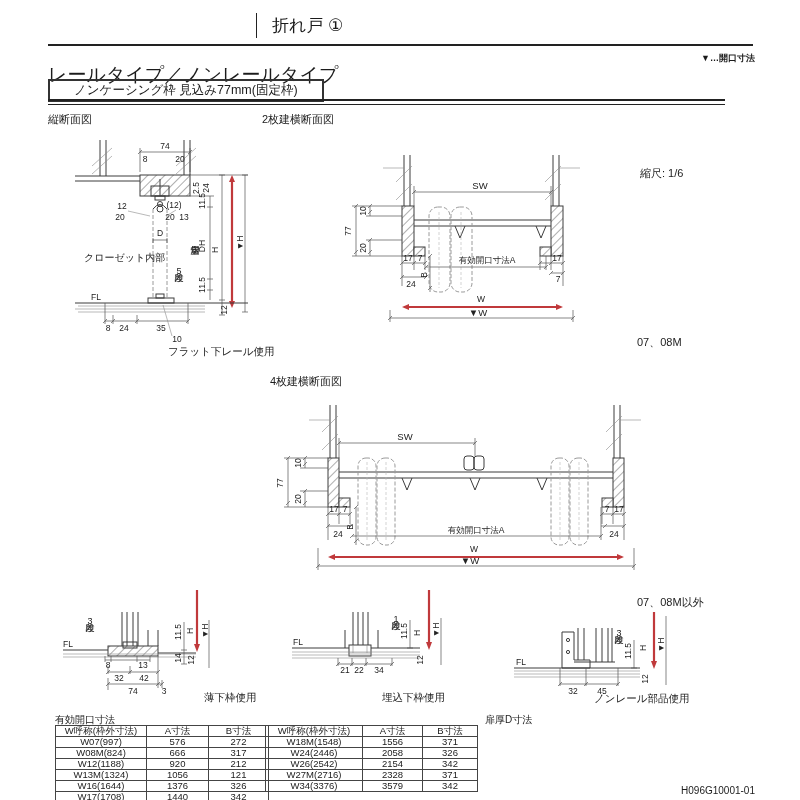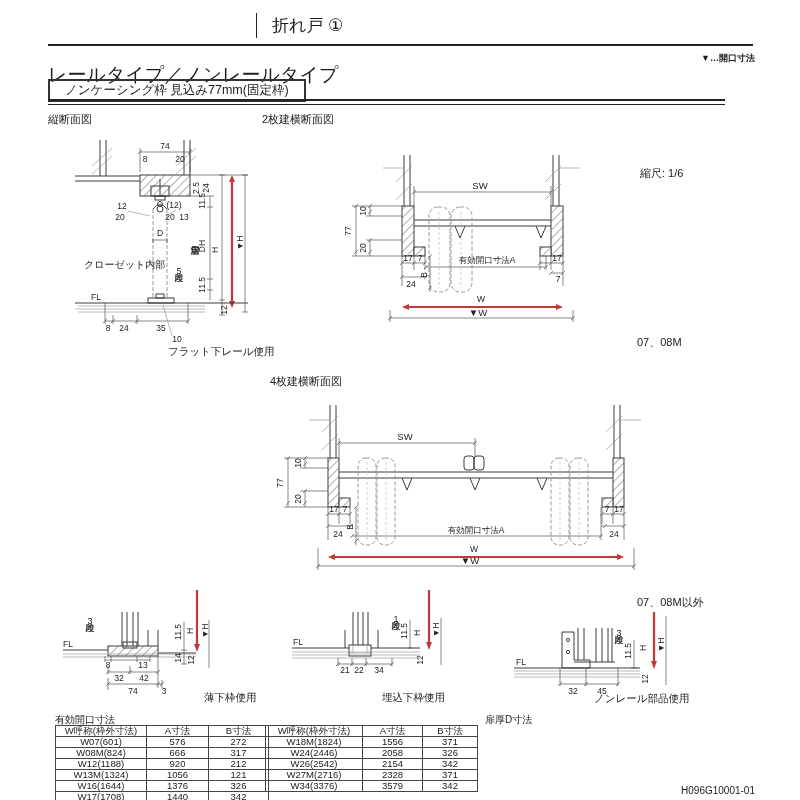--- a/index.html
+++ b/index.html
@@ -3,21 +3,21 @@
 <meta charset="utf-8">
 <style>
   html,body{margin:0;padding:0;background:#fff;}
   .page{position:relative;width:800px;height:800px;background:#fff;overflow:hidden;
         font-family:"Liberation Sans","DejaVu Sans",sans-serif;color:#1b1b1b;}
   .abs{position:absolute;}
   .title{font-size:27px;font-weight:bold;letter-spacing:1px;}
   .subtitle{font-size:17px;}
   .small{font-size:9px;font-weight:bold;}
   .typeline{font-size:19px;}
-  .specbox{display:inline-block;border:2px solid #333;padding:1px 15px;font-size:12.5px;}
+  .specbox{display:inline-block;border:2px solid #333;padding:1px 24px;font-size:12.5px;}
   .sect{font-size:11px;}
   .vtext{writing-mode:vertical-rl;text-orientation:upright;font-size:9px;letter-spacing:0;}
   .rule{background:#222;}
   .dbl{border-top:2px solid #222;border-bottom:1px solid #222;height:3px;}
   svg{position:absolute;left:0;top:0;}
   svg text{font-size:8.5px;fill:#222;font-family:"Liberation Sans","DejaVu Sans",sans-serif;}
   svg text.cap{font-size:10.5px;}
   svg text.note{font-size:11px;}
   svg text.mid{font-size:9.5px;}
   .ln{stroke:#3c3c3c;stroke-width:1;fill:none;}
@@ -256,37 +256,37 @@
   <div class="abs" style="left:48px;top:79px;">
     <span class="specbox">ノンケーシング枠 見込み77mm(固定枠)</span>
   </div>
   <div class="abs dbl" style="left:48px;top:99px;width:677px;"></div>
 
   <div class="abs sect" style="left:48px;top:112px;">縦断面図</div>
   <div class="abs sect" style="left:262px;top:112px;">2枚建横断面図</div>
   <div class="abs sect" style="left:640px;top:118px;margin-top:48px;">縮尺: 1/6</div>
   <div class="abs sect" style="left:270px;top:374px;">4枚建横断面図</div>
 
-  <div class="abs" style="left:84px;top:258px;font-size:10px;">クローゼット内部</div>
+  <div class="abs" style="left:84px;top:251px;font-size:10px;">クローゼット内部</div>
   <div class="abs vtext" style="left:188px;top:238px;">居室側</div>
   <div class="abs vtext" style="left:172px;top:266px;">段差5</div>
   <div class="abs vtext" style="left:83px;top:616px;">段差3</div>
   <div class="abs vtext" style="left:389px;top:614px;">段差1</div>
   <div class="abs vtext" style="left:612px;top:628px;">段差3</div>
 
   <div class="abs ttl" style="left:55px;top:713px;">有効開口寸法</div>
   <table class="dtable abs" style="left:55px;top:725px;width:198px;">
     <tbody>
         <tr>
       <td style="width:86px;">W呼称(枠外寸法)</td>
       <td style="width:57px;">A寸法</td>
       <td style="width:55px;">B寸法</td>
     </tr>
     <tr>
-          <td>W07(601)</td>
+          <td>W07(997)</td>
           <td>576</td>
           <td>272</td>
         </tr>
     <tr>
           <td>W08M(824)</td>
           <td>666</td>
           <td>317</td>
         </tr>
     <tr>
           <td>W12(1188)</td>
@@ -312,21 +312,21 @@
     </table>
 
   <table class="dtable abs" style="left:265px;top:725px;width:197px;">
     <tbody>
         <tr>
       <td style="width:92px;">W呼称(枠外寸法)</td>
       <td style="width:55px;">A寸法</td>
       <td style="width:50px;">B寸法</td>
     </tr>
     <tr>
-          <td>W18M(1824)</td>
+          <td>W18M(1548)</td>
           <td>1556</td>
           <td>371</td>
         </tr>
     <tr>
           <td>W24(2446)</td>
           <td>2058</td>
           <td>326</td>
         </tr>
     <tr>
           <td>W26(2542)</td>

